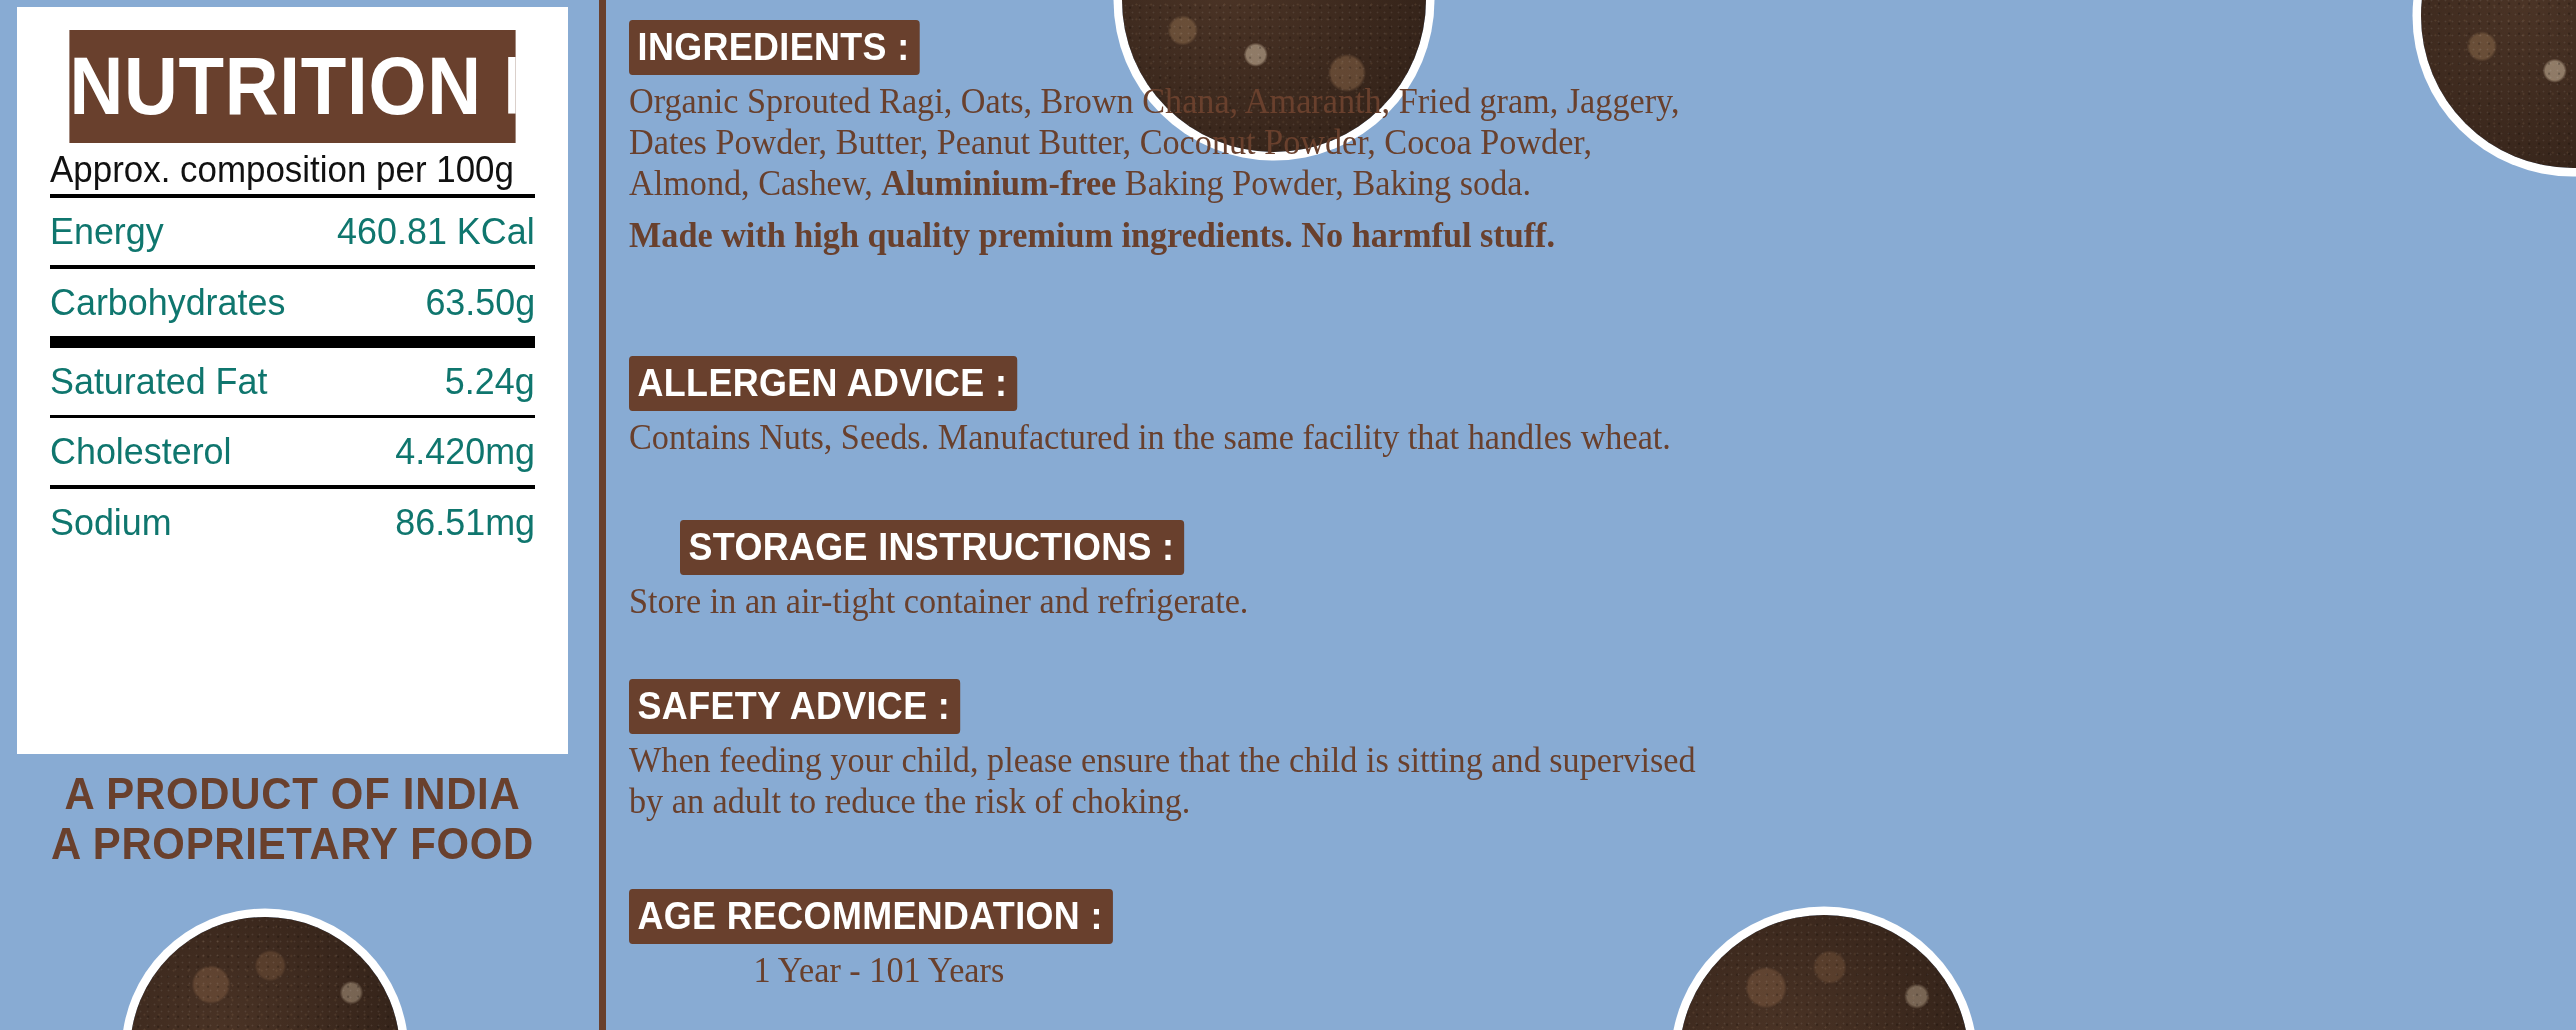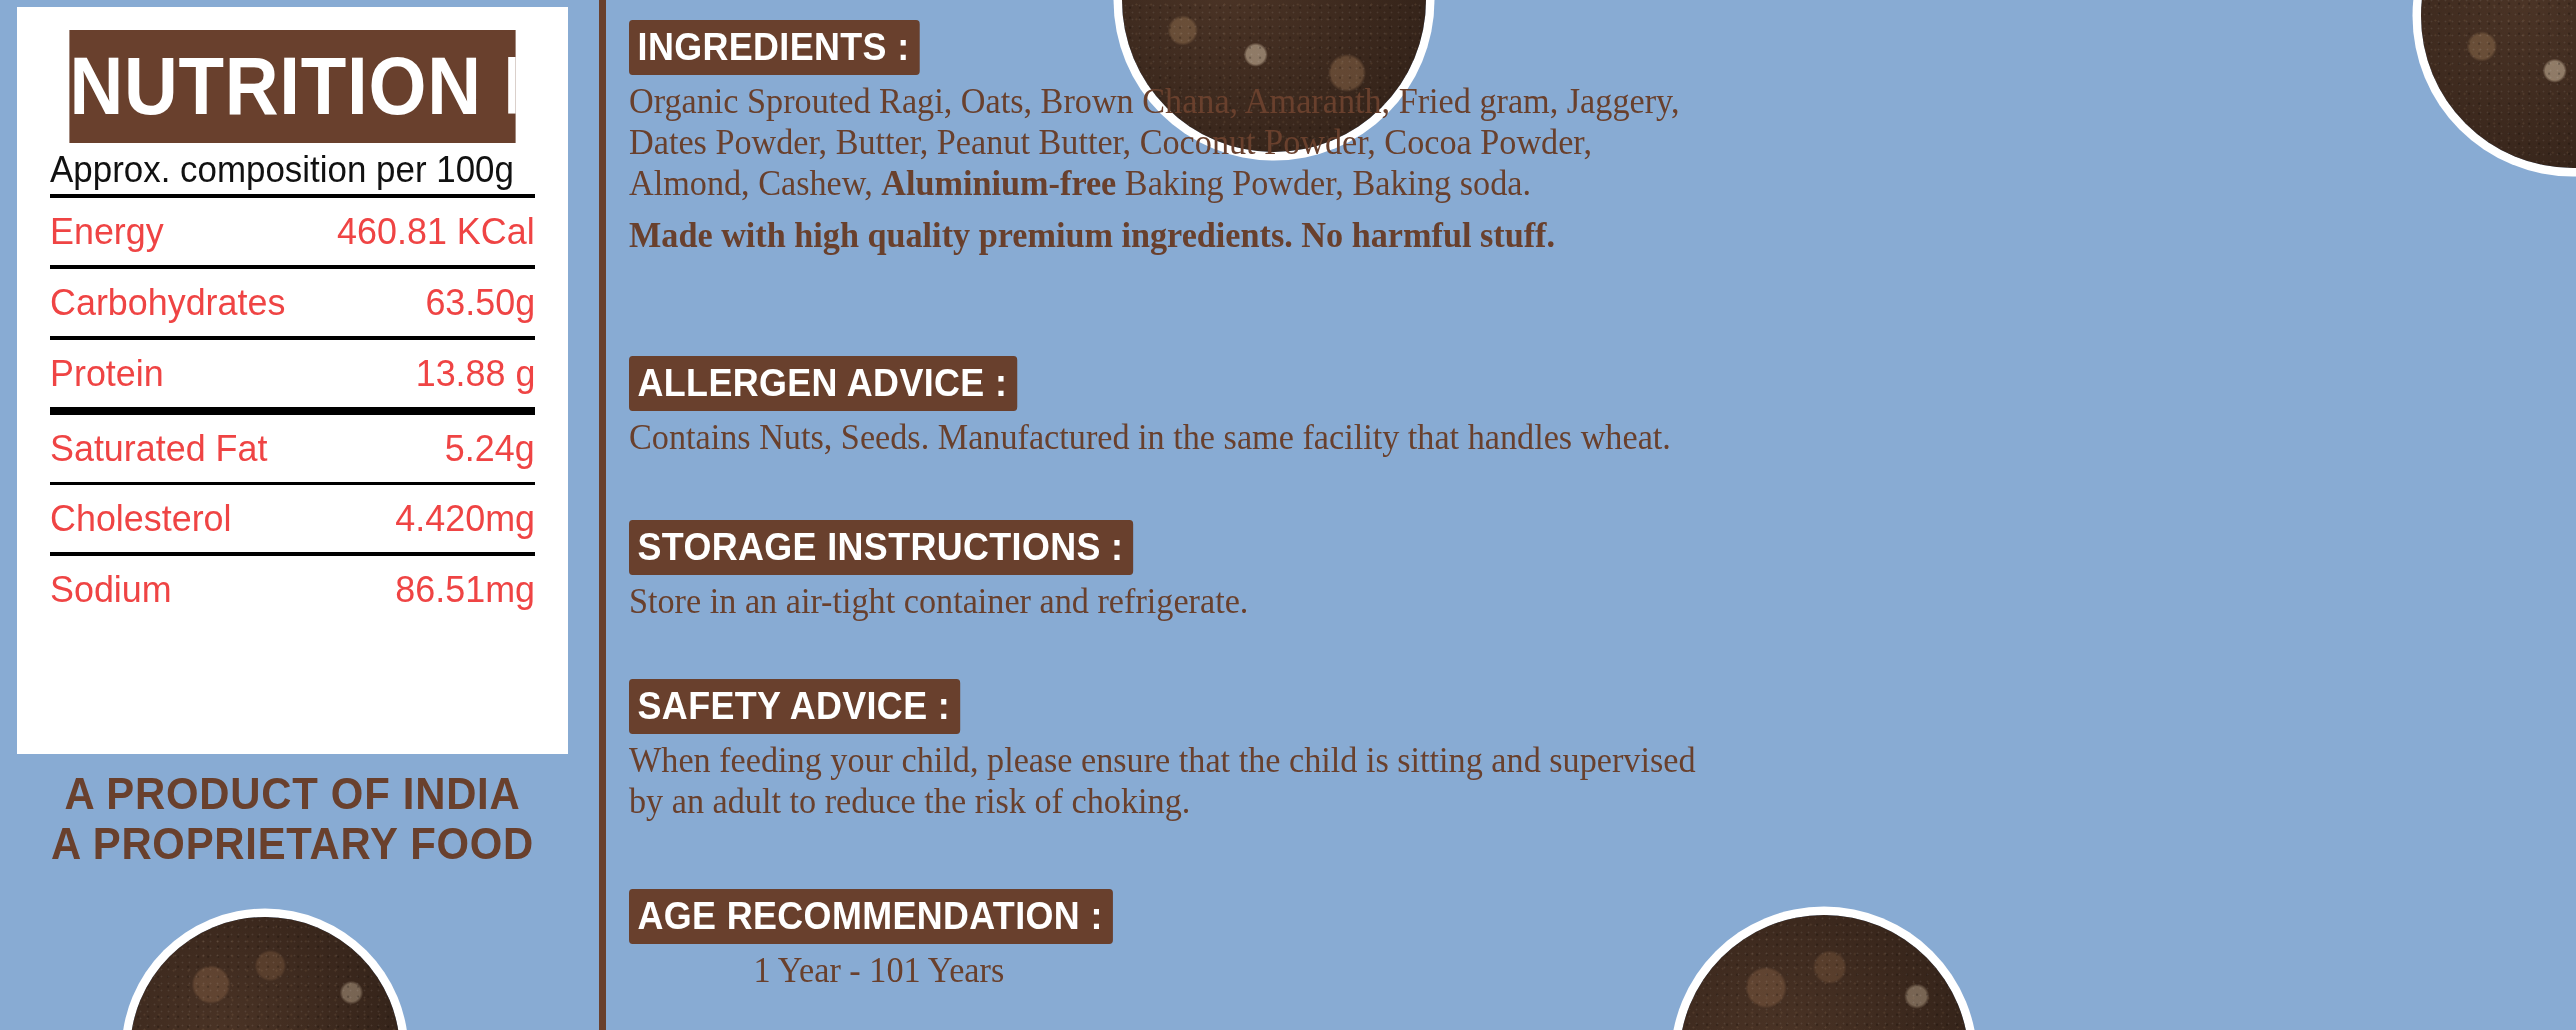--- a/index.html
+++ b/index.html
@@ -93,21 +93,21 @@
     background: #000000;
     margin: 0;
   }
   .nf-row {
     display: flex;
     justify-content: space-between;
     align-items: baseline;
     font-family: "Liberation Sans Narrow", "Liberation Sans", sans-serif;
     font-size: 37px;
     line-height: 67px;
-    color: #ef4444;
+    color: #0f766e;
     white-space: nowrap;
   }
   .nf-row .nf-label { transform: scaleX(0.97); transform-origin: left center; }
   .nf-row .nf-value { transform: scaleX(0.97); transform-origin: right center; }
   .nf-row.indented .nf-label { padding-left: 48px; }
   .nf-group { }
 
   #country-lines {
     position: absolute;
     left: 17px; top: 769px;
@@ -173,21 +173,21 @@
     font-size: 36px;
     line-height: 41px;
     margin-top: 11px;
     transform: scaleX(0.95);
     transform-origin: left top;
     white-space: nowrap;
   }
 
   #section-ingredients { top: 20px; }
   #section-allergen    { top: 356px; }
-  #section-storage     { top: 520px; }
+  #section-storage     { top: 520px; text-align: center; }
   #section-safety      { top: 679px; }
   #section-age         { top: 889px; text-align: center; }
 </style>
 </head>
 <body>
 
 <div class="cookie" id="cookie-top-center"></div>
 <div class="cookie" id="cookie-top-right"></div>
 <div class="cookie" id="cookie-bottom-left"></div>
 <div class="cookie" id="cookie-bottom-right"></div>
@@ -211,24 +211,20 @@
 
     <div class="nf-group">
       <div class="nf-row">
         <span class="nf-label">Carbohydrates</span>
         <span class="nf-value">63.50g</span>
       </div>
     </div>
 
     <div class="nf-rule"></div>
 
-    <div class="nf-row">
-      <span class="nf-label">Protein</span>
-      <span class="nf-value">13.88 g</span>
-    </div>
 
     <div class="nf-rule"></div>
 
 
     <div class="nf-rule"></div>
 
     <div class="nf-row">
       <span class="nf-label">Saturated Fat</span>
       <span class="nf-value">5.24g</span>
     </div>

